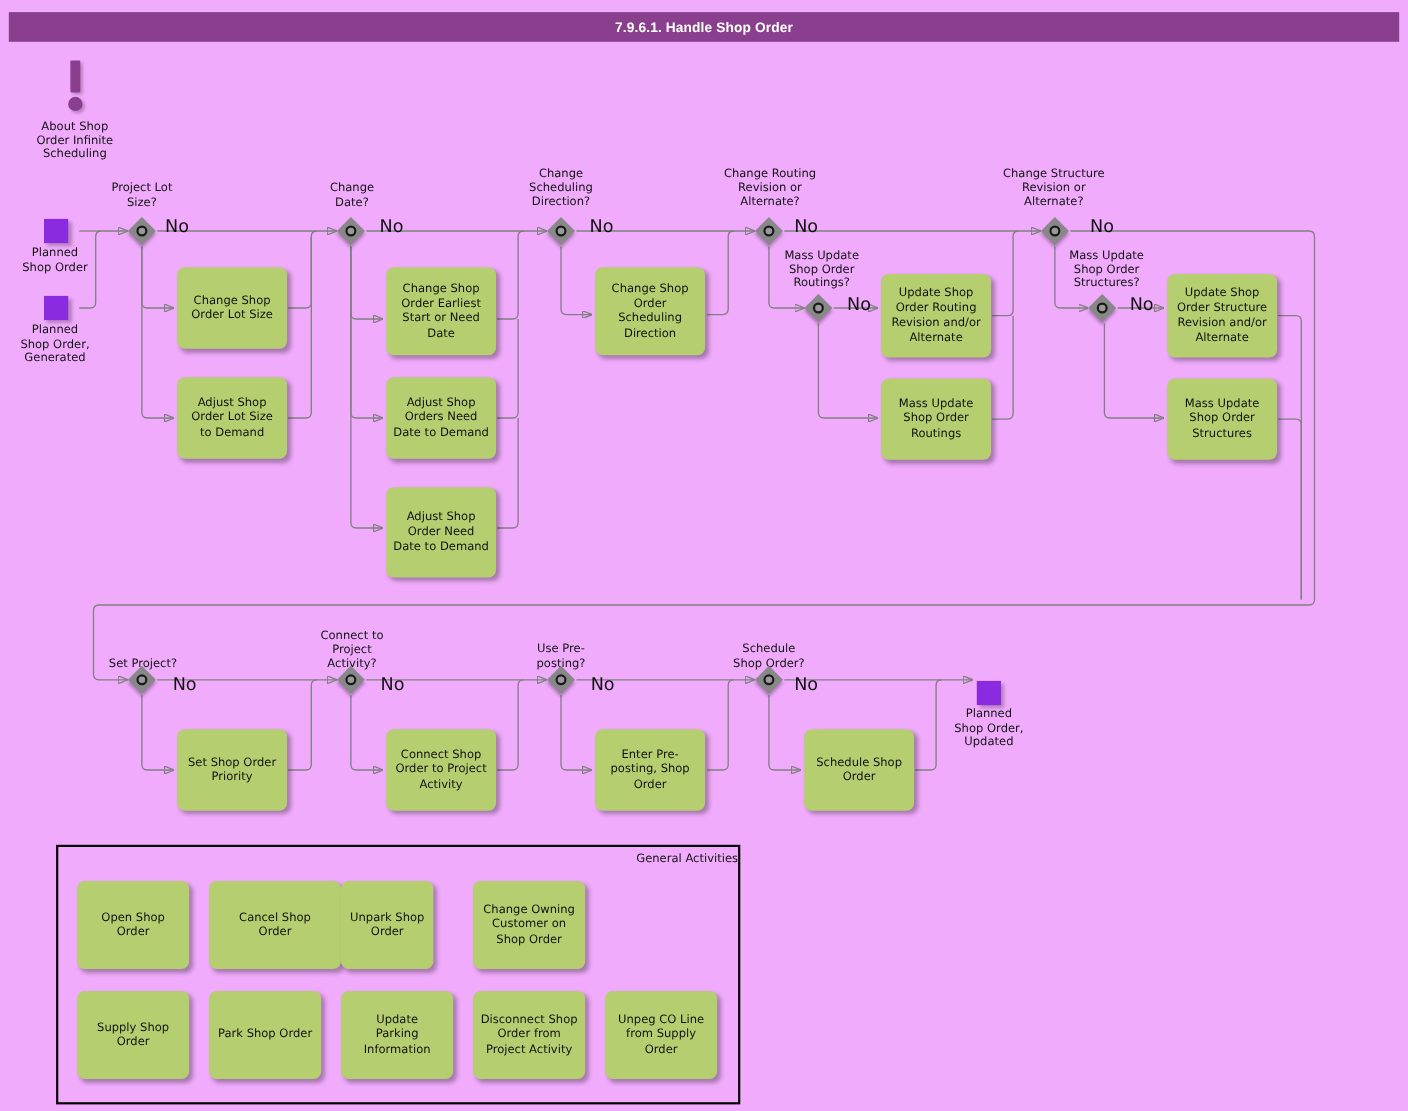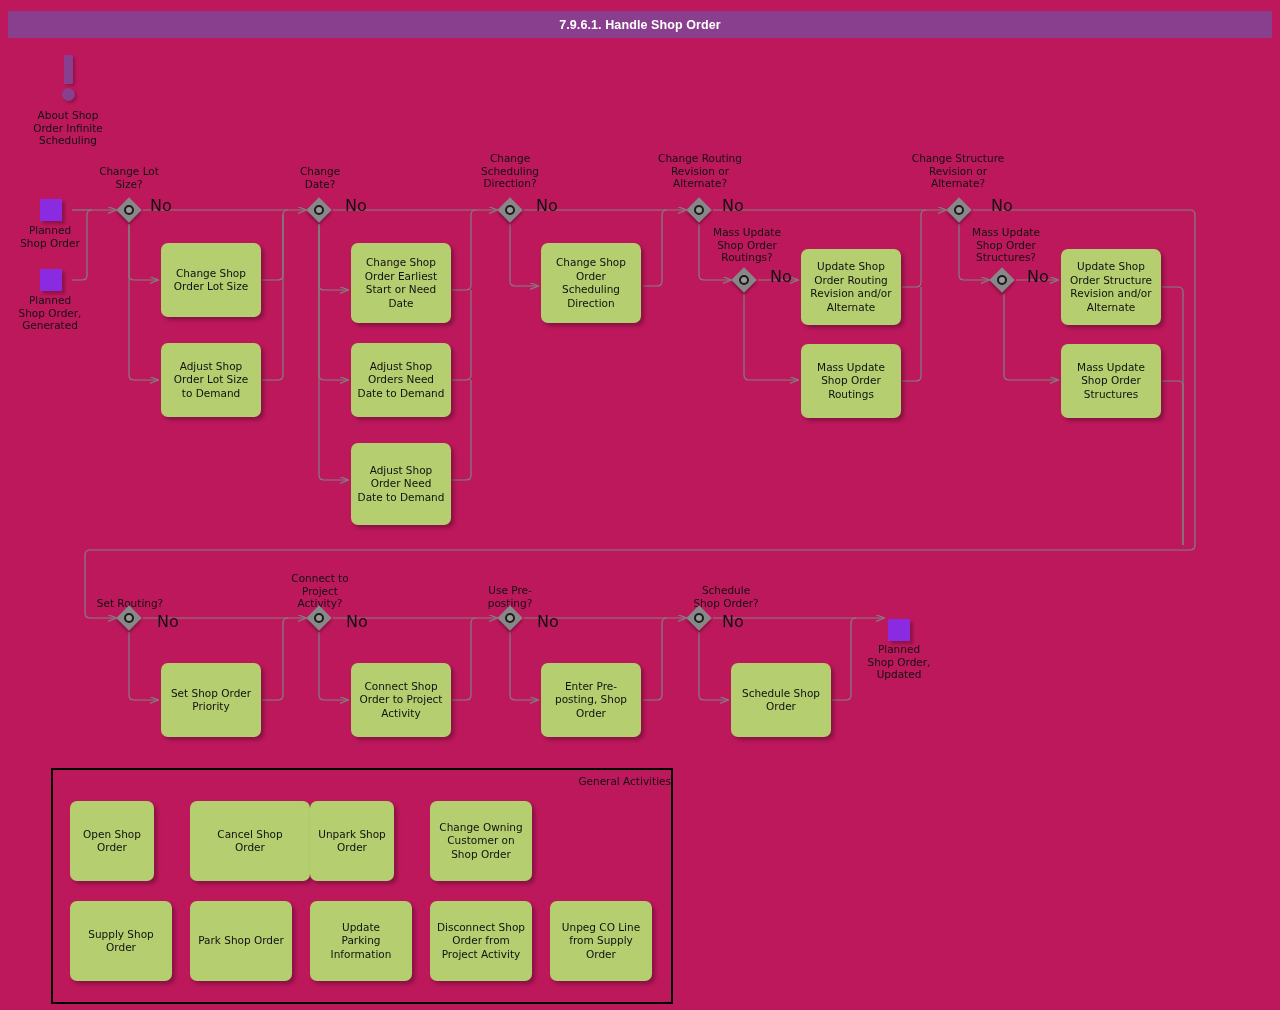--- a/index.html
+++ b/index.html
@@ -4,21 +4,21 @@
 <style>
   html, body {
     margin: 0; padding: 0;
     background: #ffffff;
     font-family: "DejaVu Sans", sans-serif;
   }
   #canvas {
     position: relative;
     width: 1280px;
     height: 1010px;
-    background: #be185d;
+    background: #f0abfc;
     overflow: hidden;
   }
   
   .titlebar {
     position: absolute;
     left: 8px; top: 11px;
     width: 1264px; height: 27px;
     background: #8A3F8E;
     color: #ffffff;
     font-family: "Liberation Sans", sans-serif;
@@ -239,21 +239,21 @@
   <div class="event" style="left:40px; top:269px;"></div>
   <div class="event-label" style="left:0px; top:294px; width:100px; white-space:pre-line;">Planned
 Shop Order,
 Generated</div>
 
   <div class="event" style="left:888px; top:619px;"></div>
   <div class="event-label" style="left:849px; top:643px; width:100px; white-space:pre-line;">Planned
 Shop Order,
 Updated</div>
 
-  <div class="gw-label" style="left:79px; top:165px; width:100px; white-space:pre-line;">Change Lot
+  <div class="gw-label" style="left:79px; top:165px; width:100px; white-space:pre-line;">Project Lot
 Size?</div>
   <div class="gateway" style="left:116px; top:197px;">
     <div class="dia"></div>
     <div class="ring"></div>
   </div>
   <div class="no-label" style="left:150px; top:196px;">No</div>
 
   <div class="gw-label" style="left:270px; top:165px; width:100px; white-space:pre-line;">Change
 Date?</div>
   <div class="gateway" style="left:306px; top:197px;">
@@ -338,21 +338,21 @@
 Routings</div>
 
   <div class="task" style="left:1061px; top:249px; width:100px; height:76px; white-space:pre-line;">Update Shop
 Order Structure
 Revision and/or
 Alternate</div>
   <div class="task" style="left:1061px; top:344px; width:100px; height:74px; white-space:pre-line;">Mass Update
 Shop Order
 Structures</div>
 
-  <div class="gw-label" style="left:79px; top:597px; width:102px; white-space:pre-line;">Set Routing?</div>
+  <div class="gw-label" style="left:79px; top:597px; width:102px; white-space:pre-line;">Set Project?</div>
   <div class="gateway" style="left:116px; top:605px;">
     <div class="dia"></div>
     <div class="ring"></div>
   </div>
   <div class="no-label" style="left:157px; top:612px;">No</div>
 
   <div class="gw-label" style="left:270px; top:572px; width:100px; white-space:pre-line;">Connect to
 Project
 Activity?</div>
   <div class="gateway" style="left:306px; top:605px;">
@@ -362,21 +362,21 @@
   <div class="no-label" style="left:346px; top:612px;">No</div>
 
   <div class="gw-label" style="left:460px; top:584px; width:100px; white-space:pre-line;">Use Pre-
 posting?</div>
   <div class="gateway" style="left:497px; top:605px;">
     <div class="dia"></div>
     <div class="ring"></div>
   </div>
   <div class="no-label" style="left:537px; top:612px;">No</div>
 
-  <div class="gw-label" style="left:672px; top:584px; width:108px; white-space:pre-line;">Schedule
+  <div class="gw-label" style="left:645px; top:584px; width:108px; white-space:pre-line;">Schedule
 Shop Order?</div>
   <div class="gateway" style="left:686px; top:605px;">
     <div class="dia"></div>
     <div class="ring"></div>
   </div>
   <div class="no-label" style="left:722px; top:612px;">No</div>
 
   <div class="task" style="left:351px; top:663px; width:100px; height:74px; white-space:pre-line;">Connect Shop
 Order to Project
 Activity</div>
@@ -385,21 +385,21 @@
   <div class="task" style="left:541px; top:663px; width:100px; height:74px; white-space:pre-line;">Enter Pre-
 posting, Shop
 Order</div>
   <div class="task" style="left:731px; top:663px; width:100px; height:74px; white-space:pre-line;">Schedule Shop
 Order</div>
 
   <div class="group-box" style="left:51px; top:768px; width:618px; height:232px;">
     <div class="group-title" style="left:0; top:5px;">General Activities</div>
   </div>
 
-  <div class="task" style="left:70px; top:801px; width:84px; height:80px; white-space:pre-line;">Open Shop
+  <div class="task" style="left:70px; top:801px; width:102px; height:80px; white-space:pre-line;">Open Shop
 Order</div>
   <div class="task" style="left:190px; top:801px; width:120px; height:80px; white-space:pre-line;">Cancel Shop
 Order</div>
   <div class="task" style="left:310px; top:801px; width:84px; height:80px; white-space:pre-line;">Unpark Shop
 Order</div>
   <div class="task" style="left:430px; top:801px; width:102px; height:80px; white-space:pre-line;">Change Owning
 Customer on
 Shop Order</div>
 
   <div class="task" style="left:70px; top:901px; width:102px; height:80px; white-space:pre-line;">Supply Shop

